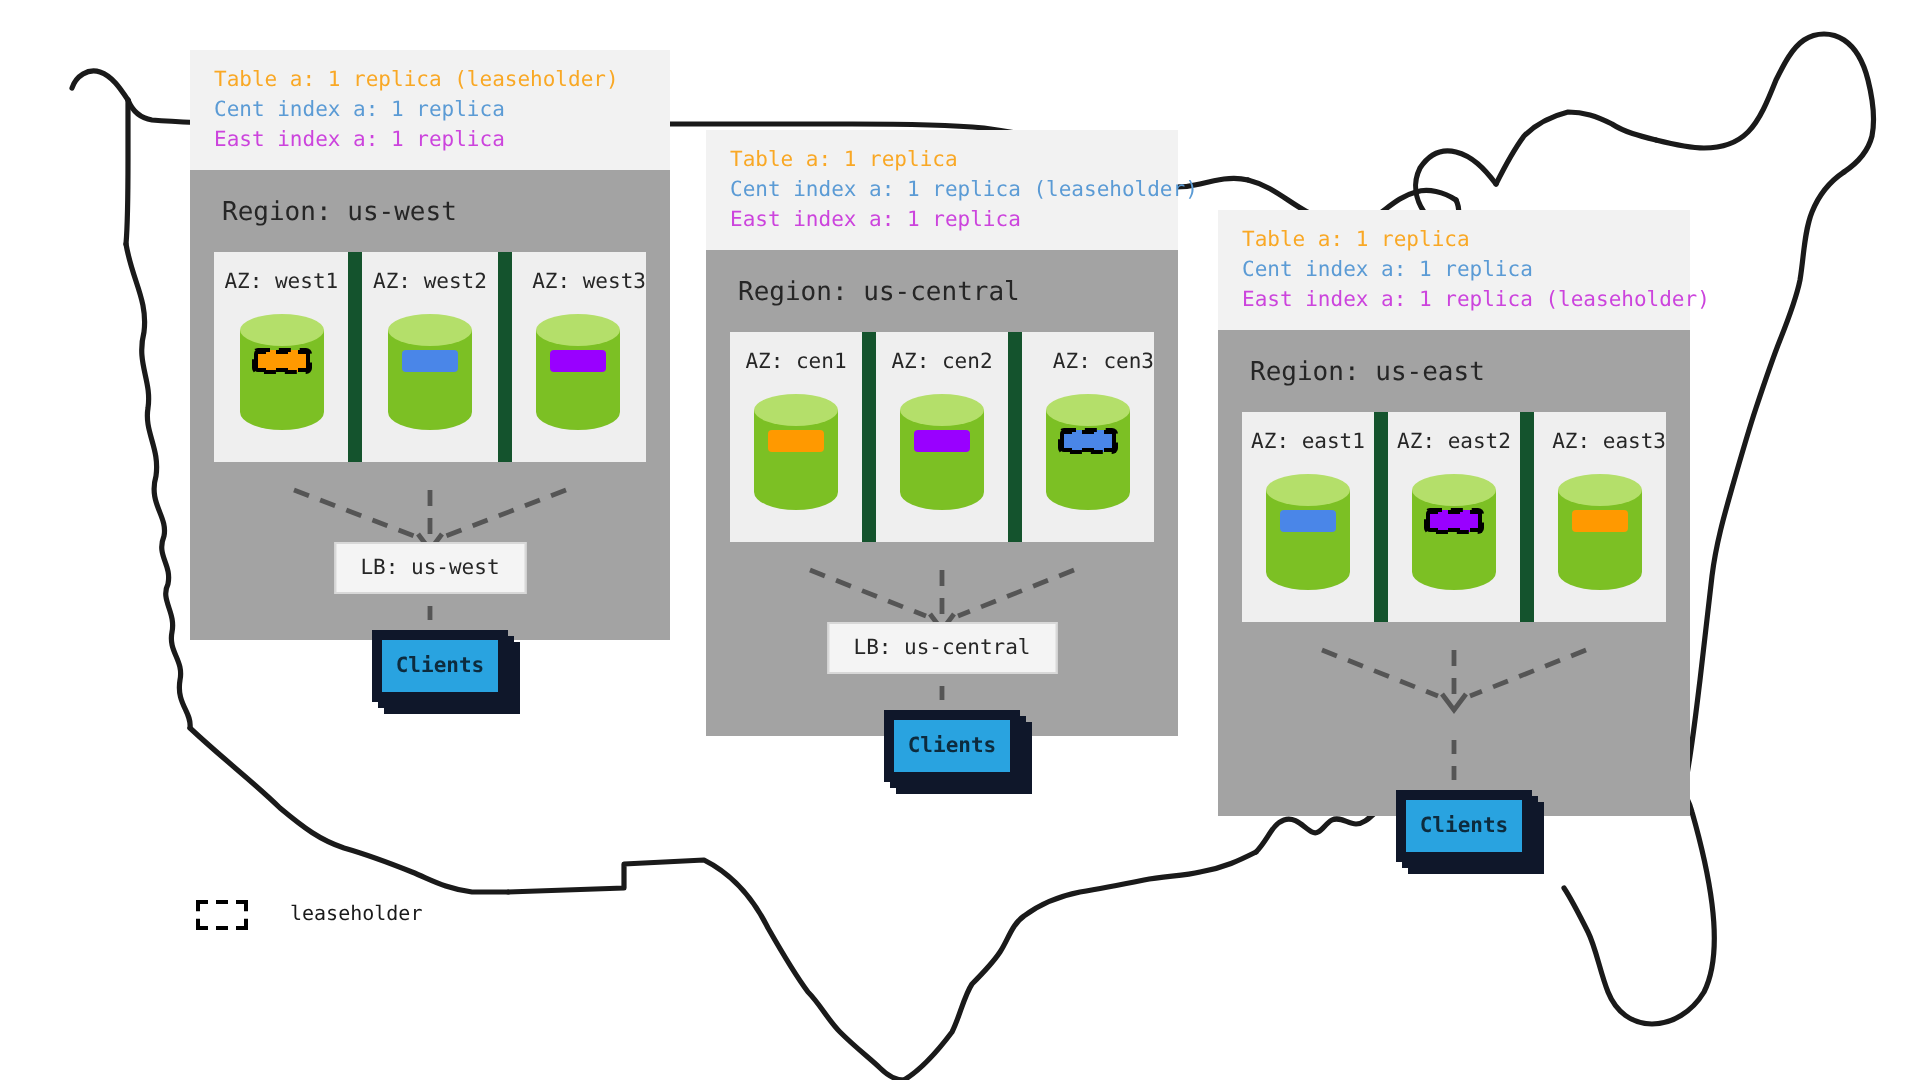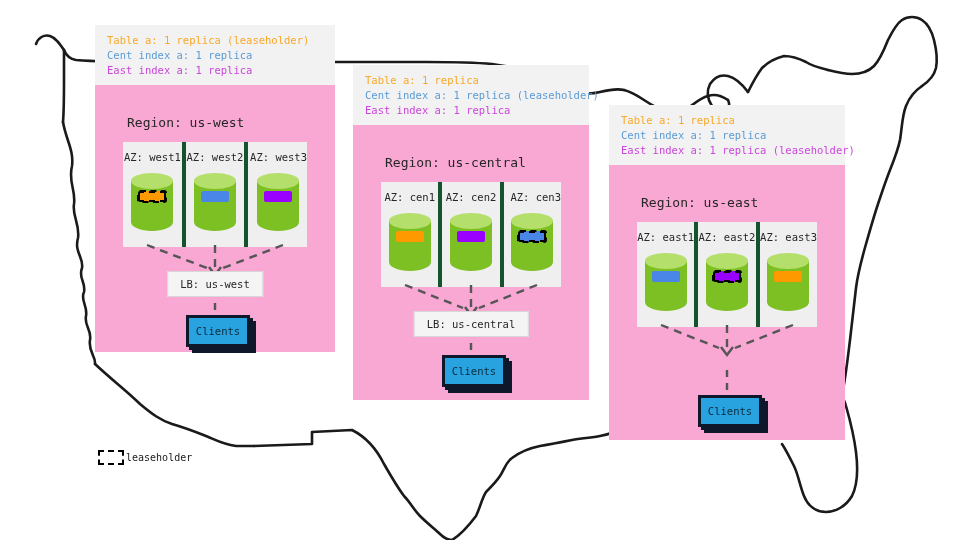--- a/index.html
+++ b/index.html
@@ -17,40 +17,40 @@
     line-height:15px;
     font-size:10.5px;
     white-space:nowrap;
   }
   .rline{display:block;letter-spacing:0px;}
   .rline.table{color:#f9a825;}
   .rline.cent{color:#5b9bd5;}
   .rline.east{color:#cc44dd;}
 
   .region-body{
-    background:#f9a8d4;
+    background:#a3a3a3;
     position:relative;
-    padding:16px;
+    padding:0;
   }
   .region-title{
     font-size:13px;color:#262626;
     padding:14px 0 12px 16px;
     white-space:nowrap;
   }
   .az-row{
     background:#efefef;
     margin:0 12px;
     display:flex;
     position:relative;
   }
   .az{
     flex:1;
     padding:9px 0 12px 0;
     position:relative;
-    border-right:4px solid #14532d;
+    border-right:7px solid #14532d;
     text-align:center;
   }
   .az:last-child{border-right:none;text-align:right;}
   .az-label{font-size:10.5px;color:#262626;white-space:nowrap;}
 
   .cyl{
     position:relative;
     width:42px;height:62px;
     margin:10px auto 0 auto;
   }
@@ -82,30 +82,30 @@
     text-align:right;
     left:50%;transform:translateX(-50%);
   }
   .clients-wrap{
     position:absolute;left:50%;transform:translateX(-50%);
   }
   .clients{
     position:relative;width:58px;height:26px;
   }
   .clients .sheet{
-    position:absolute;background:#29a3e0;border:3px solid #0f172a;
-    width:58px;height:26px;
+    position:absolute;background:#29a3e0;border:5px solid #0f172a;
+    width:58px;height:26px;font-weight:bold;
   }
   .clients .s3{left:6px;top:6px;}
   .clients .s2{left:3px;top:3px;}
   .clients .s1{left:0;top:0;display:flex;align-items:center;justify-content:center;
     font-size:10.5px;color:#0d2b3d;}
 
   .legend{
-    position:absolute;display:flex;align-items:center;gap:2px;
+    position:absolute;display:flex;align-items:center;gap:21px;
   }
   .legend .swatch{
     width:22px;height:11px;border:2px dashed #000;background:transparent;
   }
   .legend .ltext{font-size:10px;color:#1a1a1a;}
   .connectors{position:absolute;left:0;top:0;}
 </style>
 </head>
 <body>
 

